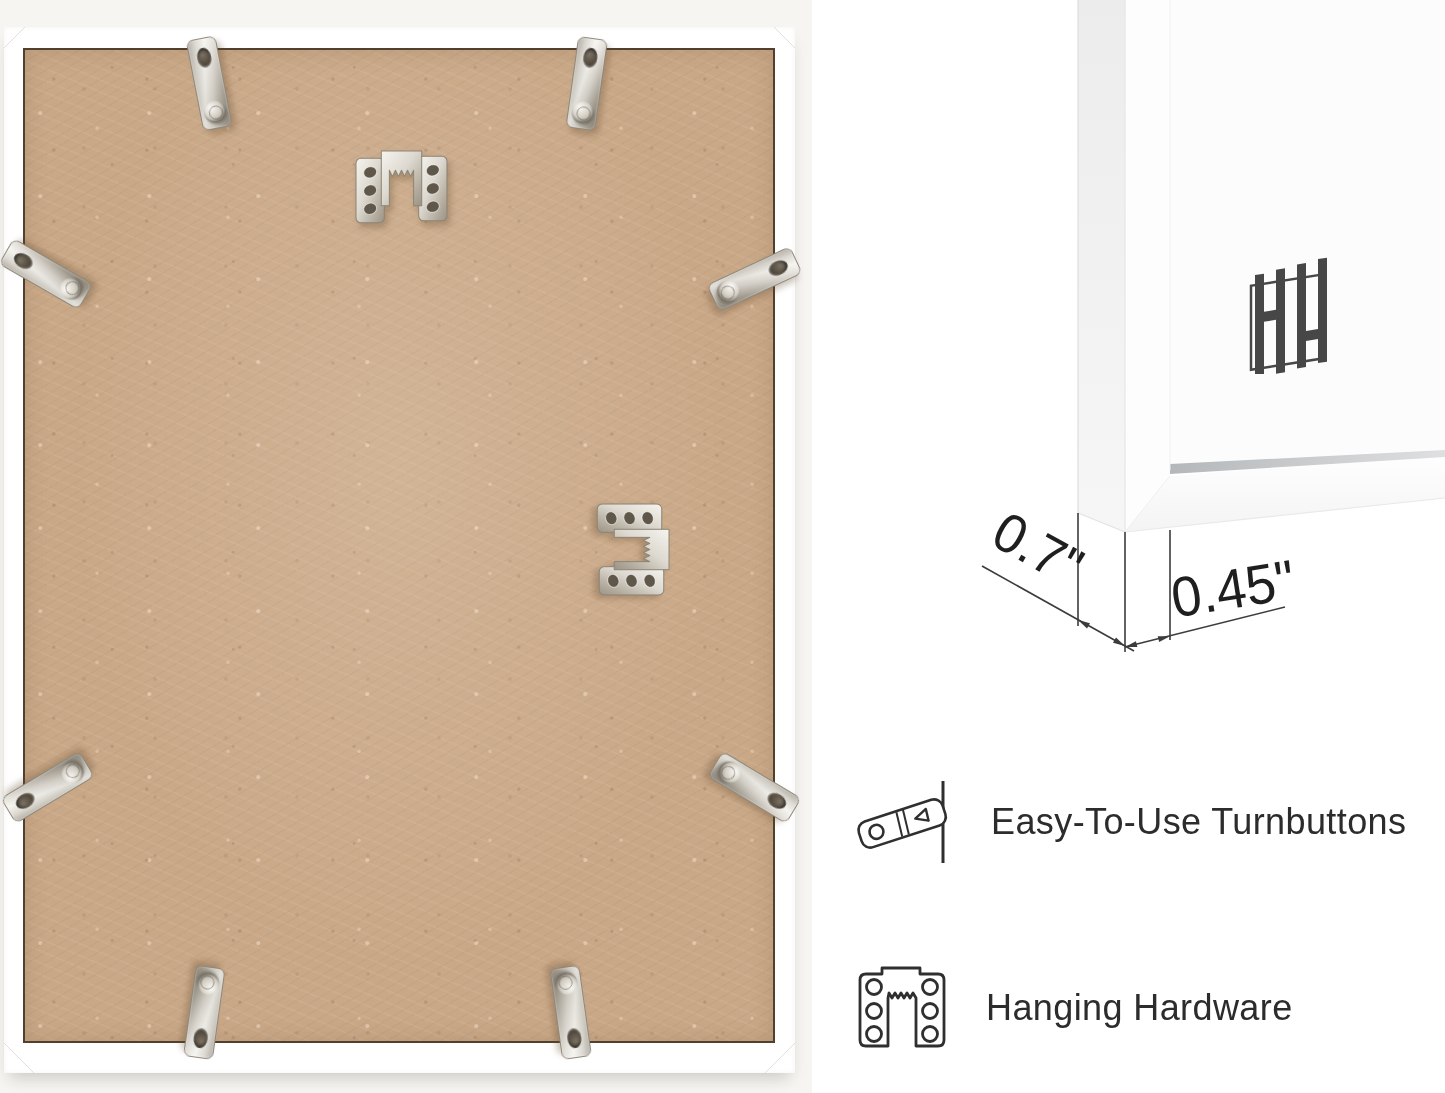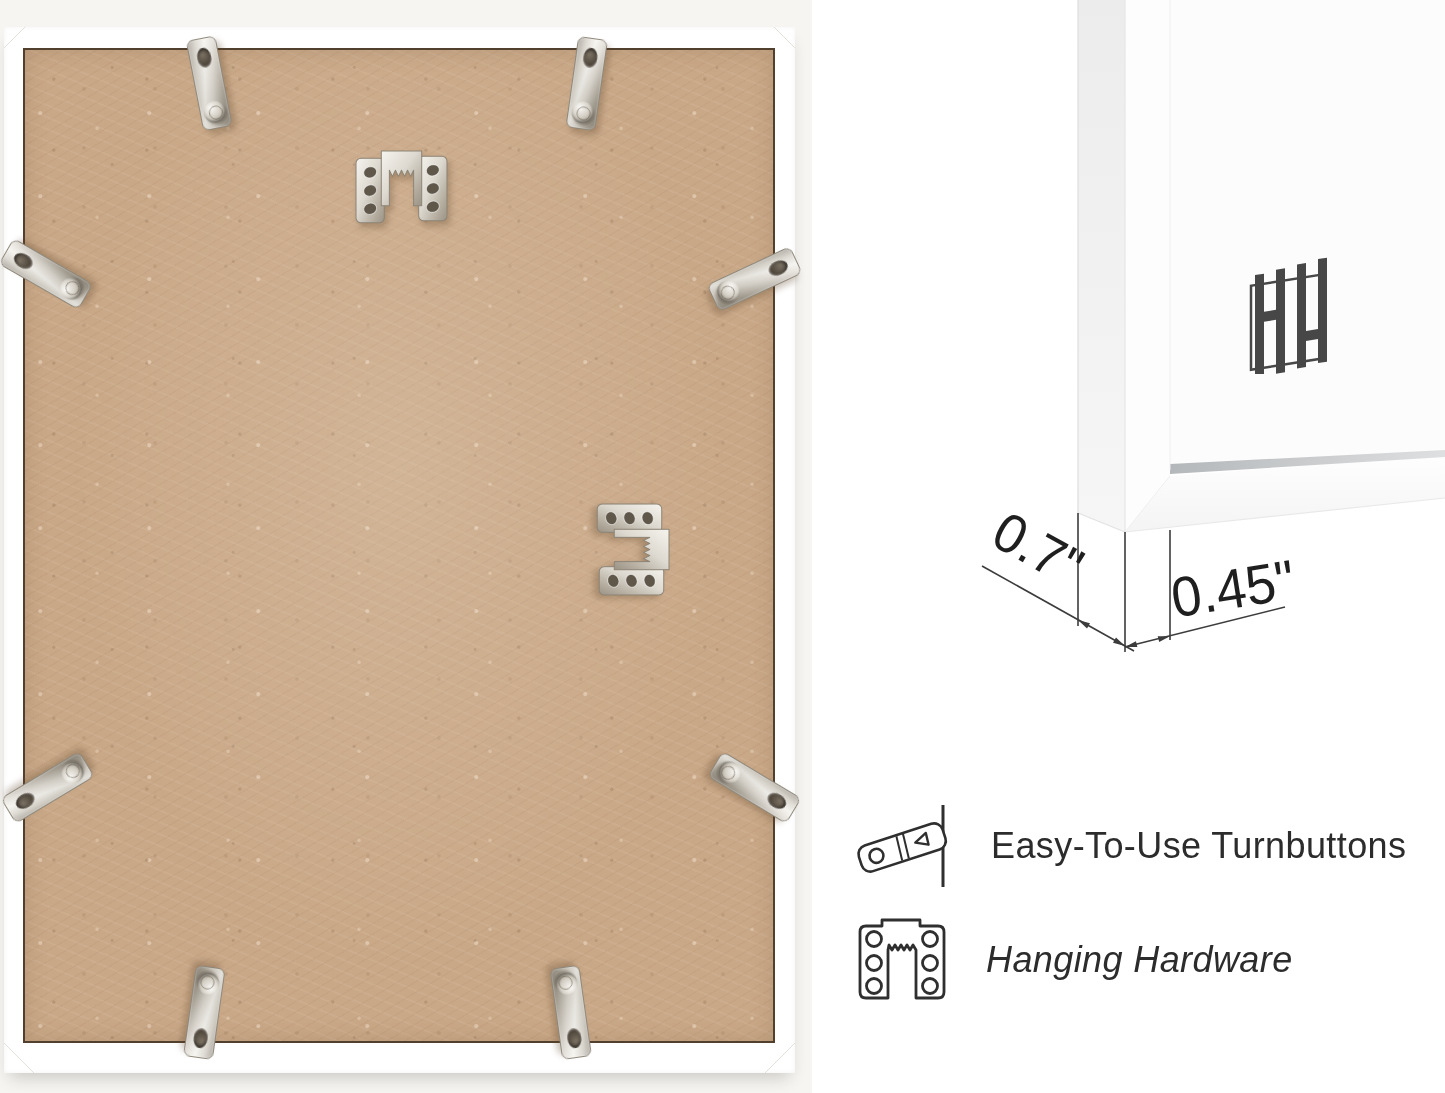--- a/index.html
+++ b/index.html
@@ -54,22 +54,22 @@
   .dim-svg{position:absolute;left:960px;top:480px;}
   .dim-label{position:absolute;color:#1f1f1f;font-weight:400;white-space:nowrap;
              font-family:"Liberation Sans",sans-serif;}
   .dim-07{left:972px;top:516px;width:132px;height:66px;line-height:66px;text-align:center;
           font-size:55px;transform:rotate(29deg) scaleX(.96);}
   .dim-045{left:1163px;top:556px;width:140px;height:66px;line-height:66px;text-align:center;
            font-size:56px;transform:rotate(-9deg) scaleX(.96);}
 
   .feature-row{position:absolute;left:852px;display:flex;align-items:center;}
   .feature-label{color:#2c2c2c;font-size:36px;letter-spacing:.4px;white-space:nowrap;}
-  .row1{top:800px;}
-  .row2{top:912px;font-style:italic;}
+  .row1{top:776px;}
+  .row2{top:960px;}
   .feature-icon{flex:0 0 auto;margin-right:34px;}
 </style>
 </head>
 <body>
 
 <div class="stage">
 
   <div class="photo">
     <div class="frame">
       <div class="miter tl"></div>

